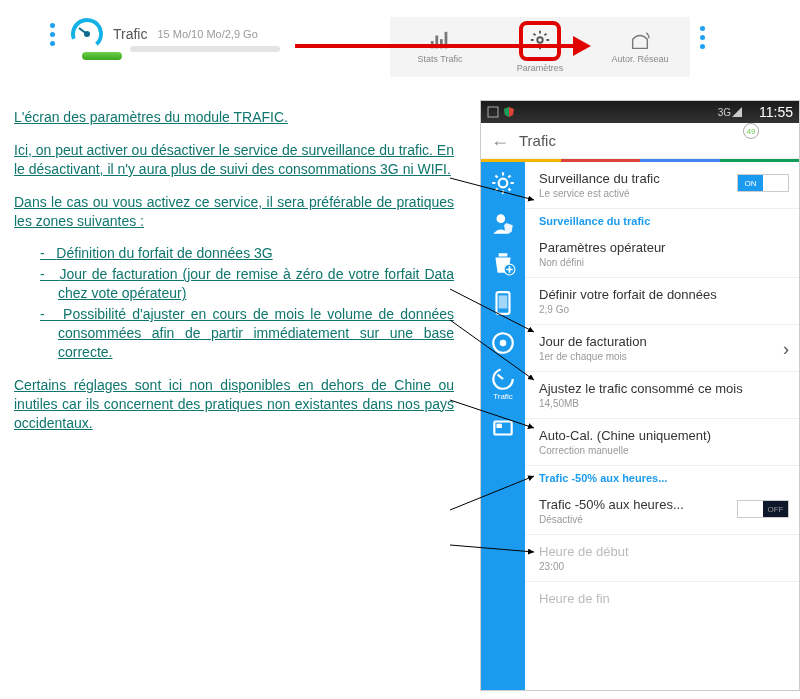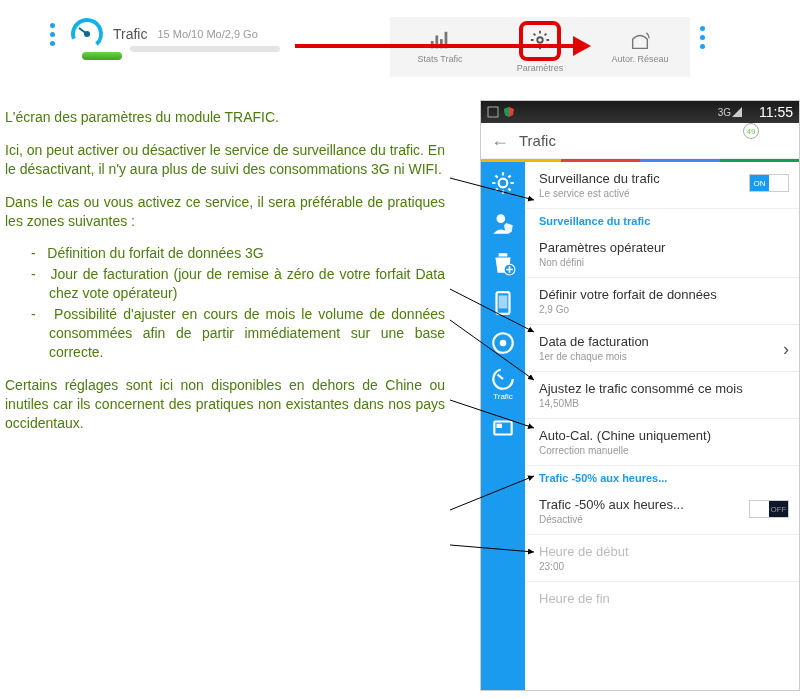--- a/index.html
+++ b/index.html
@@ -22,21 +22,21 @@
   .top-tab svg, .top-tab .iconbox { width: 22px; height: 22px; }
   .redbox { border: 4px solid #e10000; border-radius: 8px; padding: 4px 6px; }
   .dots-right { position: absolute; right: 95px; top: 18px; display: flex; flex-direction: column; gap: 4px; }
   .dots-right span { width: 5px; height: 5px; background: #1da1f2; border-radius: 50%; display: block; }
 
   .red-arrow { position: absolute; top: 32px; left: 295px; width: 290px; height: 12px; }
   .red-arrow .shaft { position: absolute; top: 4px; left: 0; right: 12px; height: 4px; background: #e10000; }
   .red-arrow .head { position: absolute; right: -6px; top: -4px; width: 0; height: 0; border-left: 18px solid #e10000; border-top: 10px solid transparent; border-bottom: 10px solid transparent; }
 
   
-  .col { position: absolute; left: 5px; top: 108px; width: 440px; font-size: 14px; color: #4d7c0f; }
+  .col { position: absolute; left: 14px; top: 108px; width: 440px; font-size: 14px; color: #0f766e; text-decoration: underline; }
   .col p { margin-bottom: 14px; text-align: justify; line-height: 1.35; }
   .col ul { list-style: none; margin: 0 0 14px 26px; }
   .col li { text-align: justify; line-height: 1.35; margin-bottom: 2px; text-indent: -18px; padding-left: 18px; }
   .col li::before { content: "-   "; white-space: pre; }
 
   
   .phone { position: absolute; right: 0; top: 100px; width: 320px; border: 1px solid #ccc; background: #fff; }
   .statusbar { height: 22px; background: linear-gradient(#1a1a1a,#333); color: #cfcfcf; font-size: 10px; display: flex; align-items: center; padding: 0 6px; justify-content: space-between; }
   .statusbar .right { display: flex; align-items: center; }
   .sb-icon { width: 12px; height: 12px; }
@@ -51,21 +51,21 @@
   .sidebar .sicn { width: 26px; height: 26px; color: #fff; display:flex; align-items:center; justify-content:center; }
   .sidebar .tiny { font-size: 8px; color: #fff; margin-top:-10px; }
 
   .list { flex: 1; overflow: hidden; }
   .row { padding: 9px 12px 9px 14px; border-bottom: 1px solid #eee; position: relative; }
   .row .title { font-size: 13px; color: #333; }
   .row .sub { font-size: 10px; color: #999; margin-top: 2px; }
   .row .chev { position: absolute; right: 10px; top: 14px; font-size: 18px; color: #555; }
   .section { font-size: 11px; color: #1b9bf0; font-weight: bold; padding: 6px 12px 4px 14px; }
 
-  .toggle { position: absolute; right: 10px; top: 12px; width: 40px; height: 18px; border: 1px solid #ccc; display: flex; font-size: 8px; }
+  .toggle { position: absolute; right: 10px; top: 12px; width: 52px; height: 18px; border: 1px solid #ccc; display: flex; font-size: 8px; }
   .toggle .on { flex:1; background:#1b9bf0; color:#fff; display:flex;align-items:center;justify-content:center; }
   .toggle .off { flex:1; background:#fff; color:#ccc; display:flex;align-items:center;justify-content:center; }
   .toggle.offstate .on { background:#fff; color:#ccc; }
   .toggle.offstate .off { background:#0f172a; color:#999; }
 
   
   .arrowlines { position: absolute; left: 0; top: 0; width: 800px; height: 699px; pointer-events: none; }
 </style>
 </head>
 <body>
@@ -234,21 +234,21 @@
       <div class="section">Surveillance du trafic</div>
       <div class="row">
         <div class="title">Paramètres opérateur</div>
         <div class="sub">Non défini</div>
       </div>
       <div class="row">
         <div class="title">Définir votre forfait de données</div>
         <div class="sub">2,9 Go</div>
       </div>
       <div class="row">
-        <div class="title">Data de facturation</div>
+        <div class="title">Jour de facturation</div>
         <div class="sub">1er de chaque mois</div>
         <div class="chev">›</div>
       </div>
       <div class="row">
         <div class="title">Ajustez le trafic consommé ce mois</div>
         <div class="sub">14,50MB</div>
       </div>
       <div class="row">
         <div class="title">Auto-Cal. (Chine uniquement)</div>
         <div class="sub">Correction manuelle</div>

